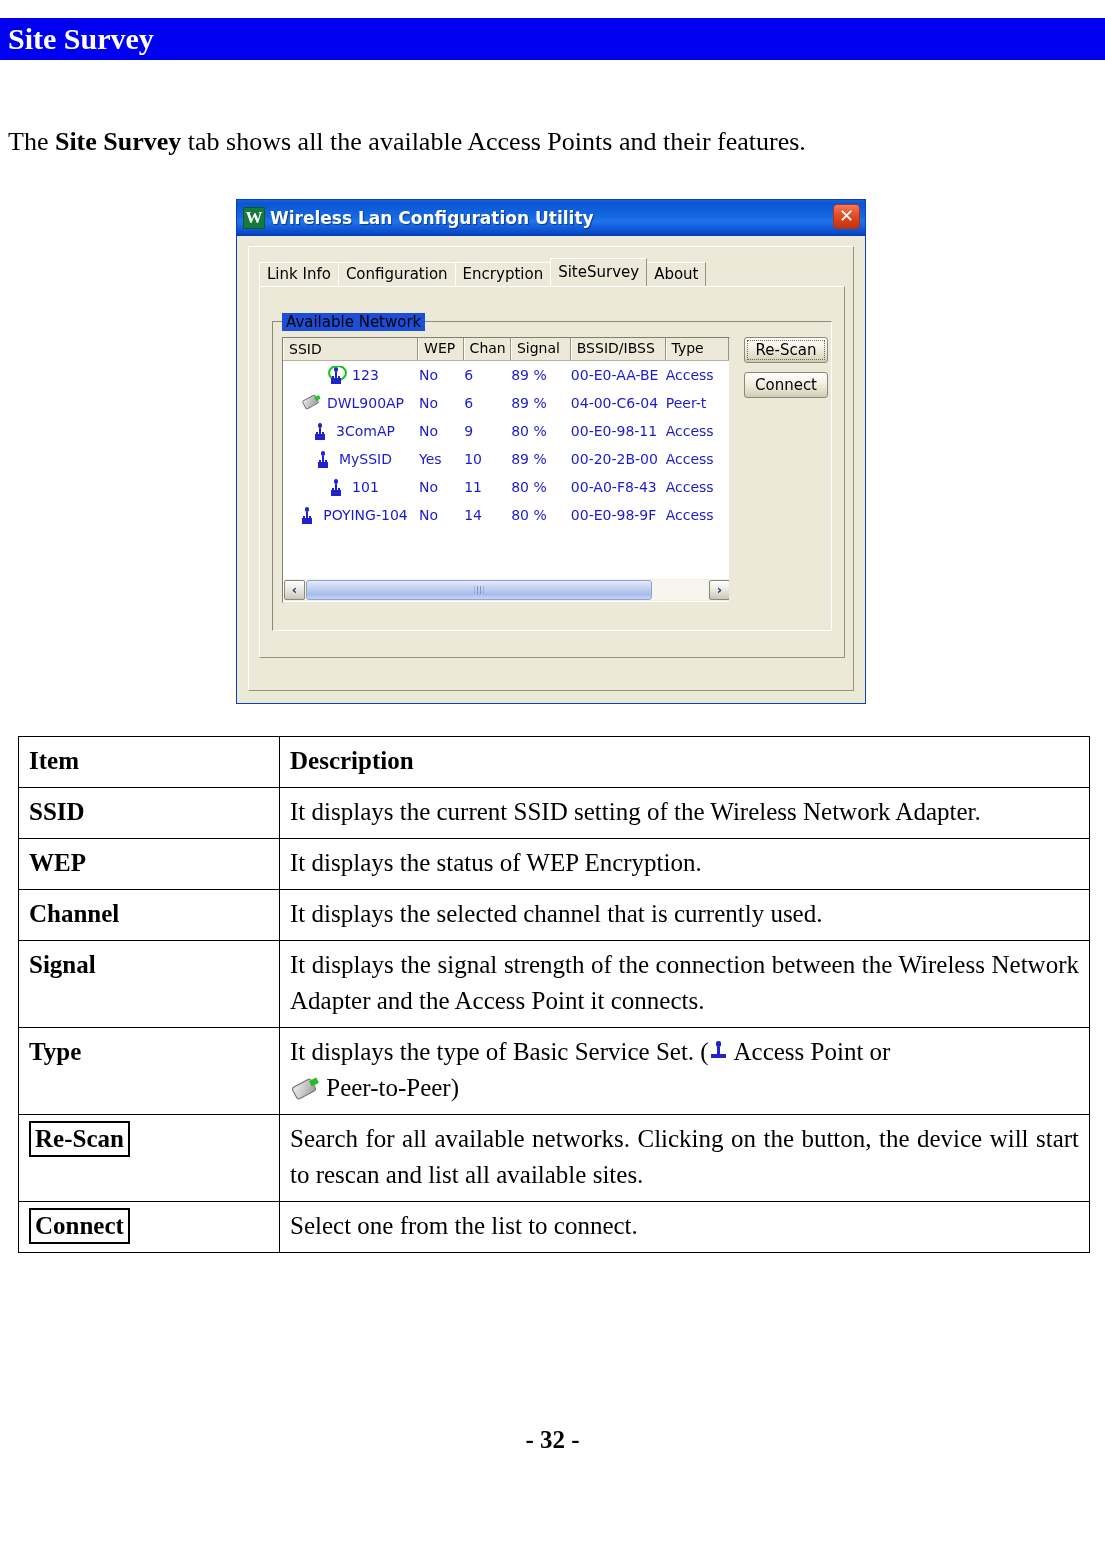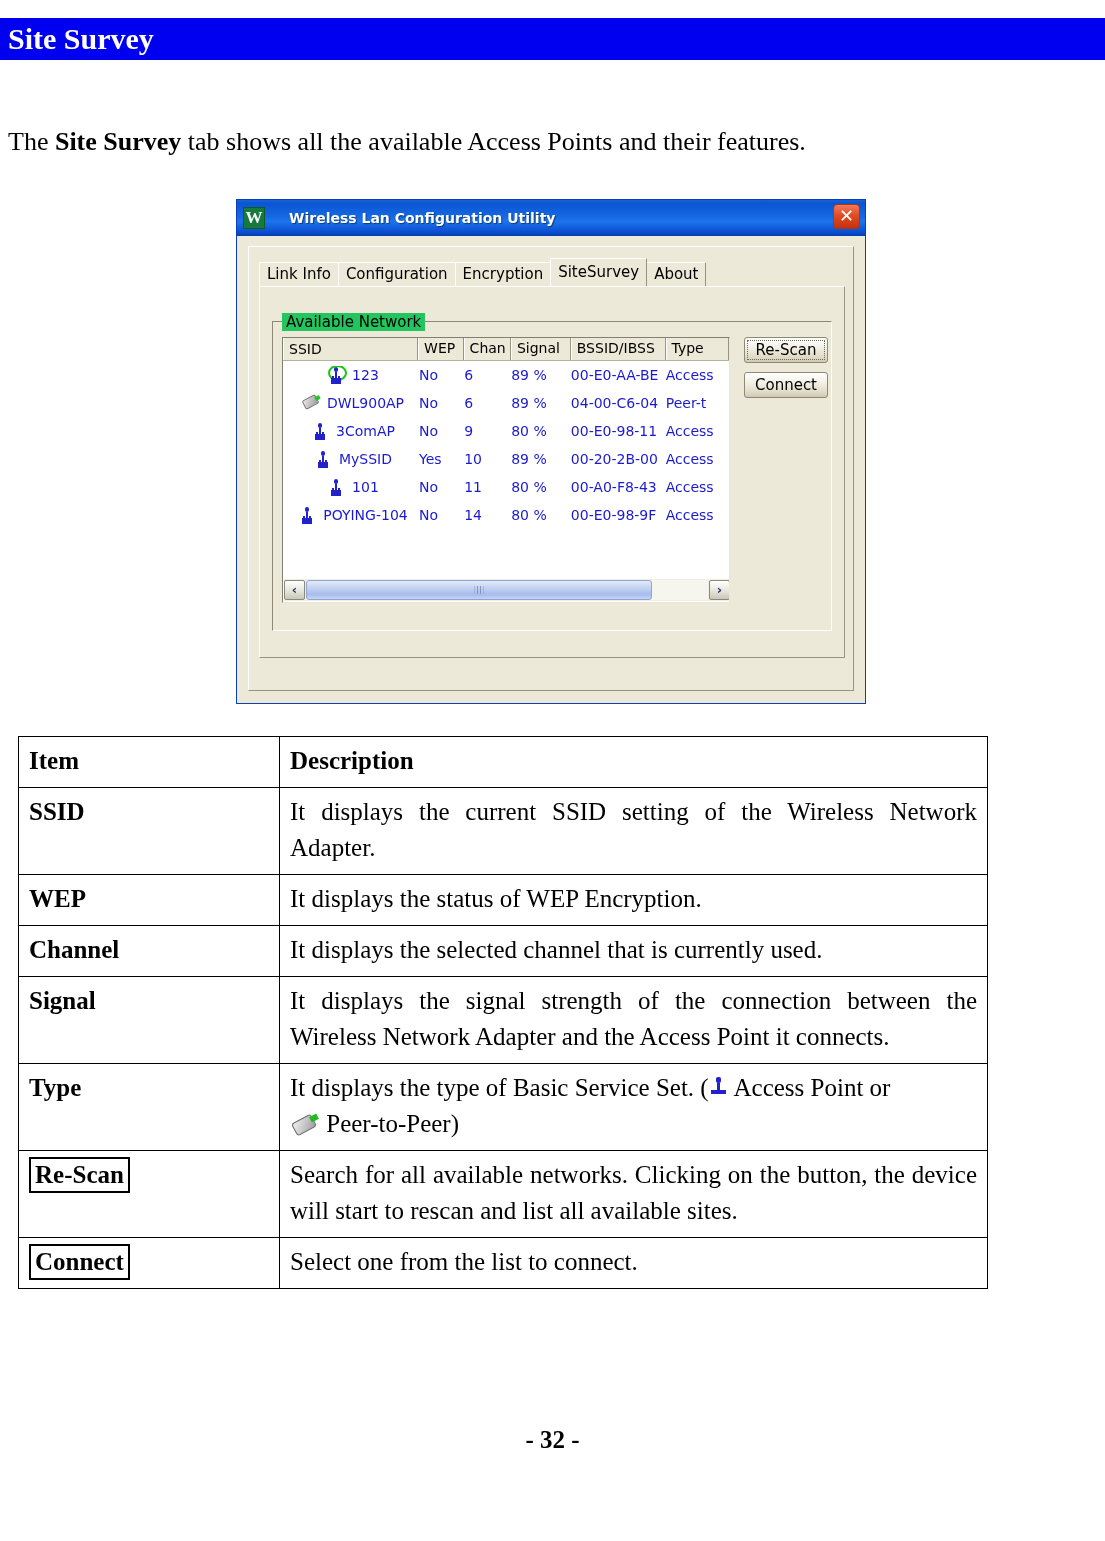--- a/index.html
+++ b/index.html
@@ -71,23 +71,23 @@
     font-family: "Liberation Serif", serif;
     font-weight: bold;
     font-size: 17px;
     line-height: 20px;
     text-align: center;
     flex: 0 0 auto;
   }
   .win-title {
     color: #ffffff;
     font-family: "DejaVu Sans", sans-serif;
-    font-size: 14px;
+    font-size: 17px;
     font-weight: bold;
-    margin-left: 24px;
+    margin-left: 5px;
     text-shadow: 1px 1px 1px rgba(0,0,0,.45);
     white-space: nowrap;
   }
   .close-btn {
     position: absolute;
     right: 5px; top: 4px;
     width: 27px; height: 25px;
     border-radius: 4px;
     background: linear-gradient(180deg,#f37b5d 0%, #e24b22 45%, #c43210 100%);
     border: 1px solid #a93616;
@@ -175,21 +175,21 @@
     left: 0; top: 8px;
     right: 0; bottom: 0;
     border: 1px solid #8d8878;
     border-right-color: #fdfdfd;
     border-bottom-color: #fdfdfd;
     box-sizing: border-box;
   }
   .gb-label {
     position: absolute;
     left: 10px; top: 0;
-    background: #22c55e;
+    background: #1d4ed8;
     padding: 0 4px;
     font-family: "DejaVu Sans", sans-serif;
     font-size: 15px;
     color: #000;
     white-space: nowrap;
     z-index: 2;
   }
 
   
   .listview {
@@ -363,21 +363,21 @@
     content: "";
     position: absolute;
     left: 2px; top: 2px; right: 2px; bottom: 2px;
     border: 1px dotted #6b6b5a;
   }
 
   
   .desc-table {
     position: absolute;
     left: 18px; top: 736px;
-    width: 970px;
+    width: 1072px;
     border-collapse: collapse;
     font-size: 25px;
     color: #000;
   }
   .desc-table td {
     border: 1px solid #000;
     padding: 6px 10px 8px 10px;
     vertical-align: top;
     line-height: 36px;
   }

